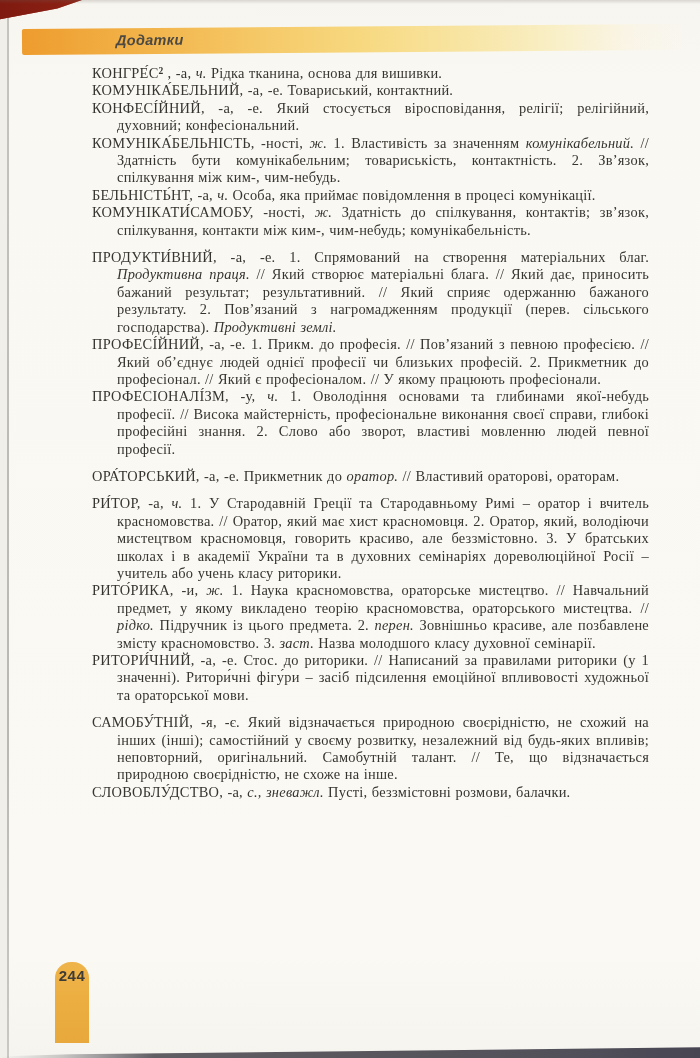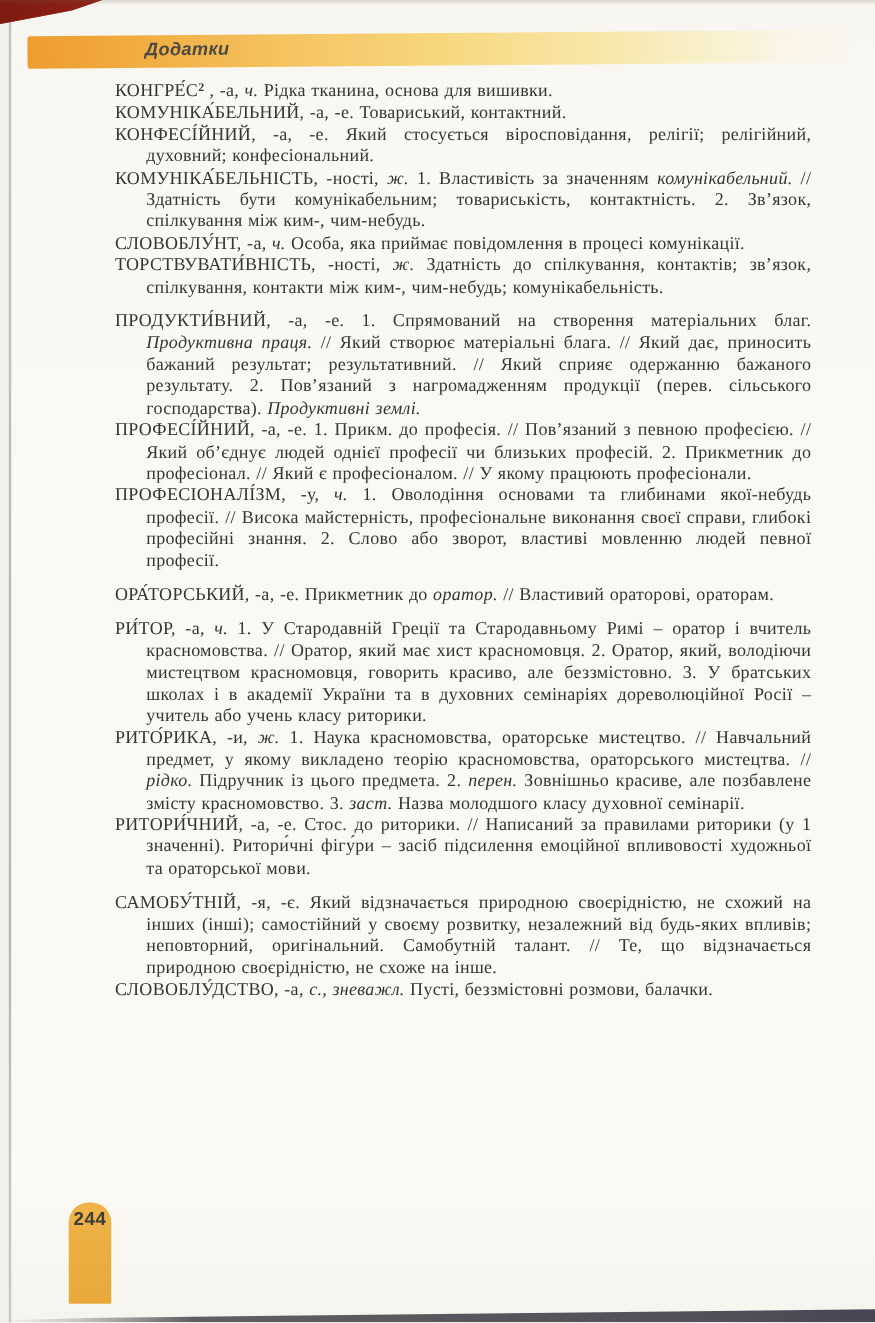--- a/index.html
+++ b/index.html
@@ -67,22 +67,22 @@
   <div class="header-band">
     <div class="header-title">Додатки</div>
   </div>
 
   <div class="content">
       <div class="group">
         <p class="entry"><span class="b">КОНГРЕ́С</span><span class="sup">2</span><span>&nbsp;, -а, </span><span class="i">ч.</span><span>&nbsp;Рідка тканина, основа для вишивки.</span></p>
         <p class="entry"><span class="b">КОМУНІКА́БЕЛЬНИЙ</span><span>, -а, -е. Товариський, контактний.</span></p>
         <p class="entry"><span class="b">КОНФЕСІ́ЙНИЙ</span><span>, -а, -е. Який стосується віросповідання, релігії; релігійний, духовний; конфесіональний.</span></p>
         <p class="entry"><span class="b">КОМУНІКА́БЕЛЬНІСТЬ</span><span>, -ності, </span><span class="i">ж.</span><span>&nbsp;1. Властивість за значенням </span><span class="i">комунікабельний.</span><span>&nbsp;// Здатність бути комунікабельним; товариськість, контактність. 2. Зв’язок, спілкування між ким-, чим-небудь.</span></p>
-        <p class="entry"><span class="b">СЛОВОБЛУ́НТ</span><span>, -а, </span><span class="i">ч.</span><span>&nbsp;Особа, яка приймає повідомлення в процесі комунікації.</span></p>
-        <p class="entry"><span class="b">ТОРСТВУВАТИ́ВНІСТЬ</span><span>, -ності, </span><span class="i">ж.</span><span>&nbsp;Здатність до спілкування, контактів; зв’язок, спілкування, контакти між ким-, чим-небудь; комунікабельність.</span></p>
+        <p class="entry"><span class="b">БЕЛЬНІСТЬ́НТ</span><span>, -а, </span><span class="i">ч.</span><span>&nbsp;Особа, яка приймає повідомлення в процесі комунікації.</span></p>
+        <p class="entry"><span class="b">КОМУНІКАТИ́САМОБУ</span><span>, -ності, </span><span class="i">ж.</span><span>&nbsp;Здатність до спілкування, контактів; зв’язок, спілкування, контакти між ким-, чим-небудь; комунікабельність.</span></p>
       </div>
       <div class="group">
         <p class="entry"><span class="b">ПРОДУКТИ́ВНИЙ</span><span>, -а, -е. 1. Спрямований на створення матеріальних благ. </span><span class="i">Продуктивна праця.</span><span>&nbsp;// Який створює матеріальні блага. // Який дає, приносить бажаний результат; результативний. // Який сприяє одержанню бажаного результату. 2. Пов’язаний з нагромадженням продукції (перев. сільського господарства). </span><span class="i">Продуктивні землі.</span></p>
         <p class="entry"><span class="b">ПРОФЕСІ́ЙНИЙ</span><span>, -а, -е. 1. Прикм. до </span><span class="b">професія</span><span>. // Пов’язаний з певною професією. // Який об’єднує людей однієї професії чи близьких професій. 2. Прикметник до </span><span class="b">професіонал</span><span>. // Який є професіоналом. // У якому працюють професіонали.</span></p>
         <p class="entry"><span class="b">ПРОФЕСІОНАЛІ́ЗМ</span><span>, -у, </span><span class="i">ч.</span><span>&nbsp;1. Оволодіння основами та глибинами якої-небудь професії. // Висока майстерність, професіональне виконання своєї справи, глибокі професійні знання. 2. Слово або зворот, властиві мовленню людей певної професії.</span></p>
       </div>
       <div class="group">
         <p class="entry"><span class="b">ОРА́ТОРСЬКИЙ</span><span>, -а, -е. Прикметник до </span><span class="i">оратор.</span><span>&nbsp;// Властивий ораторові, ораторам.</span></p>
       </div>
       <div class="group">

